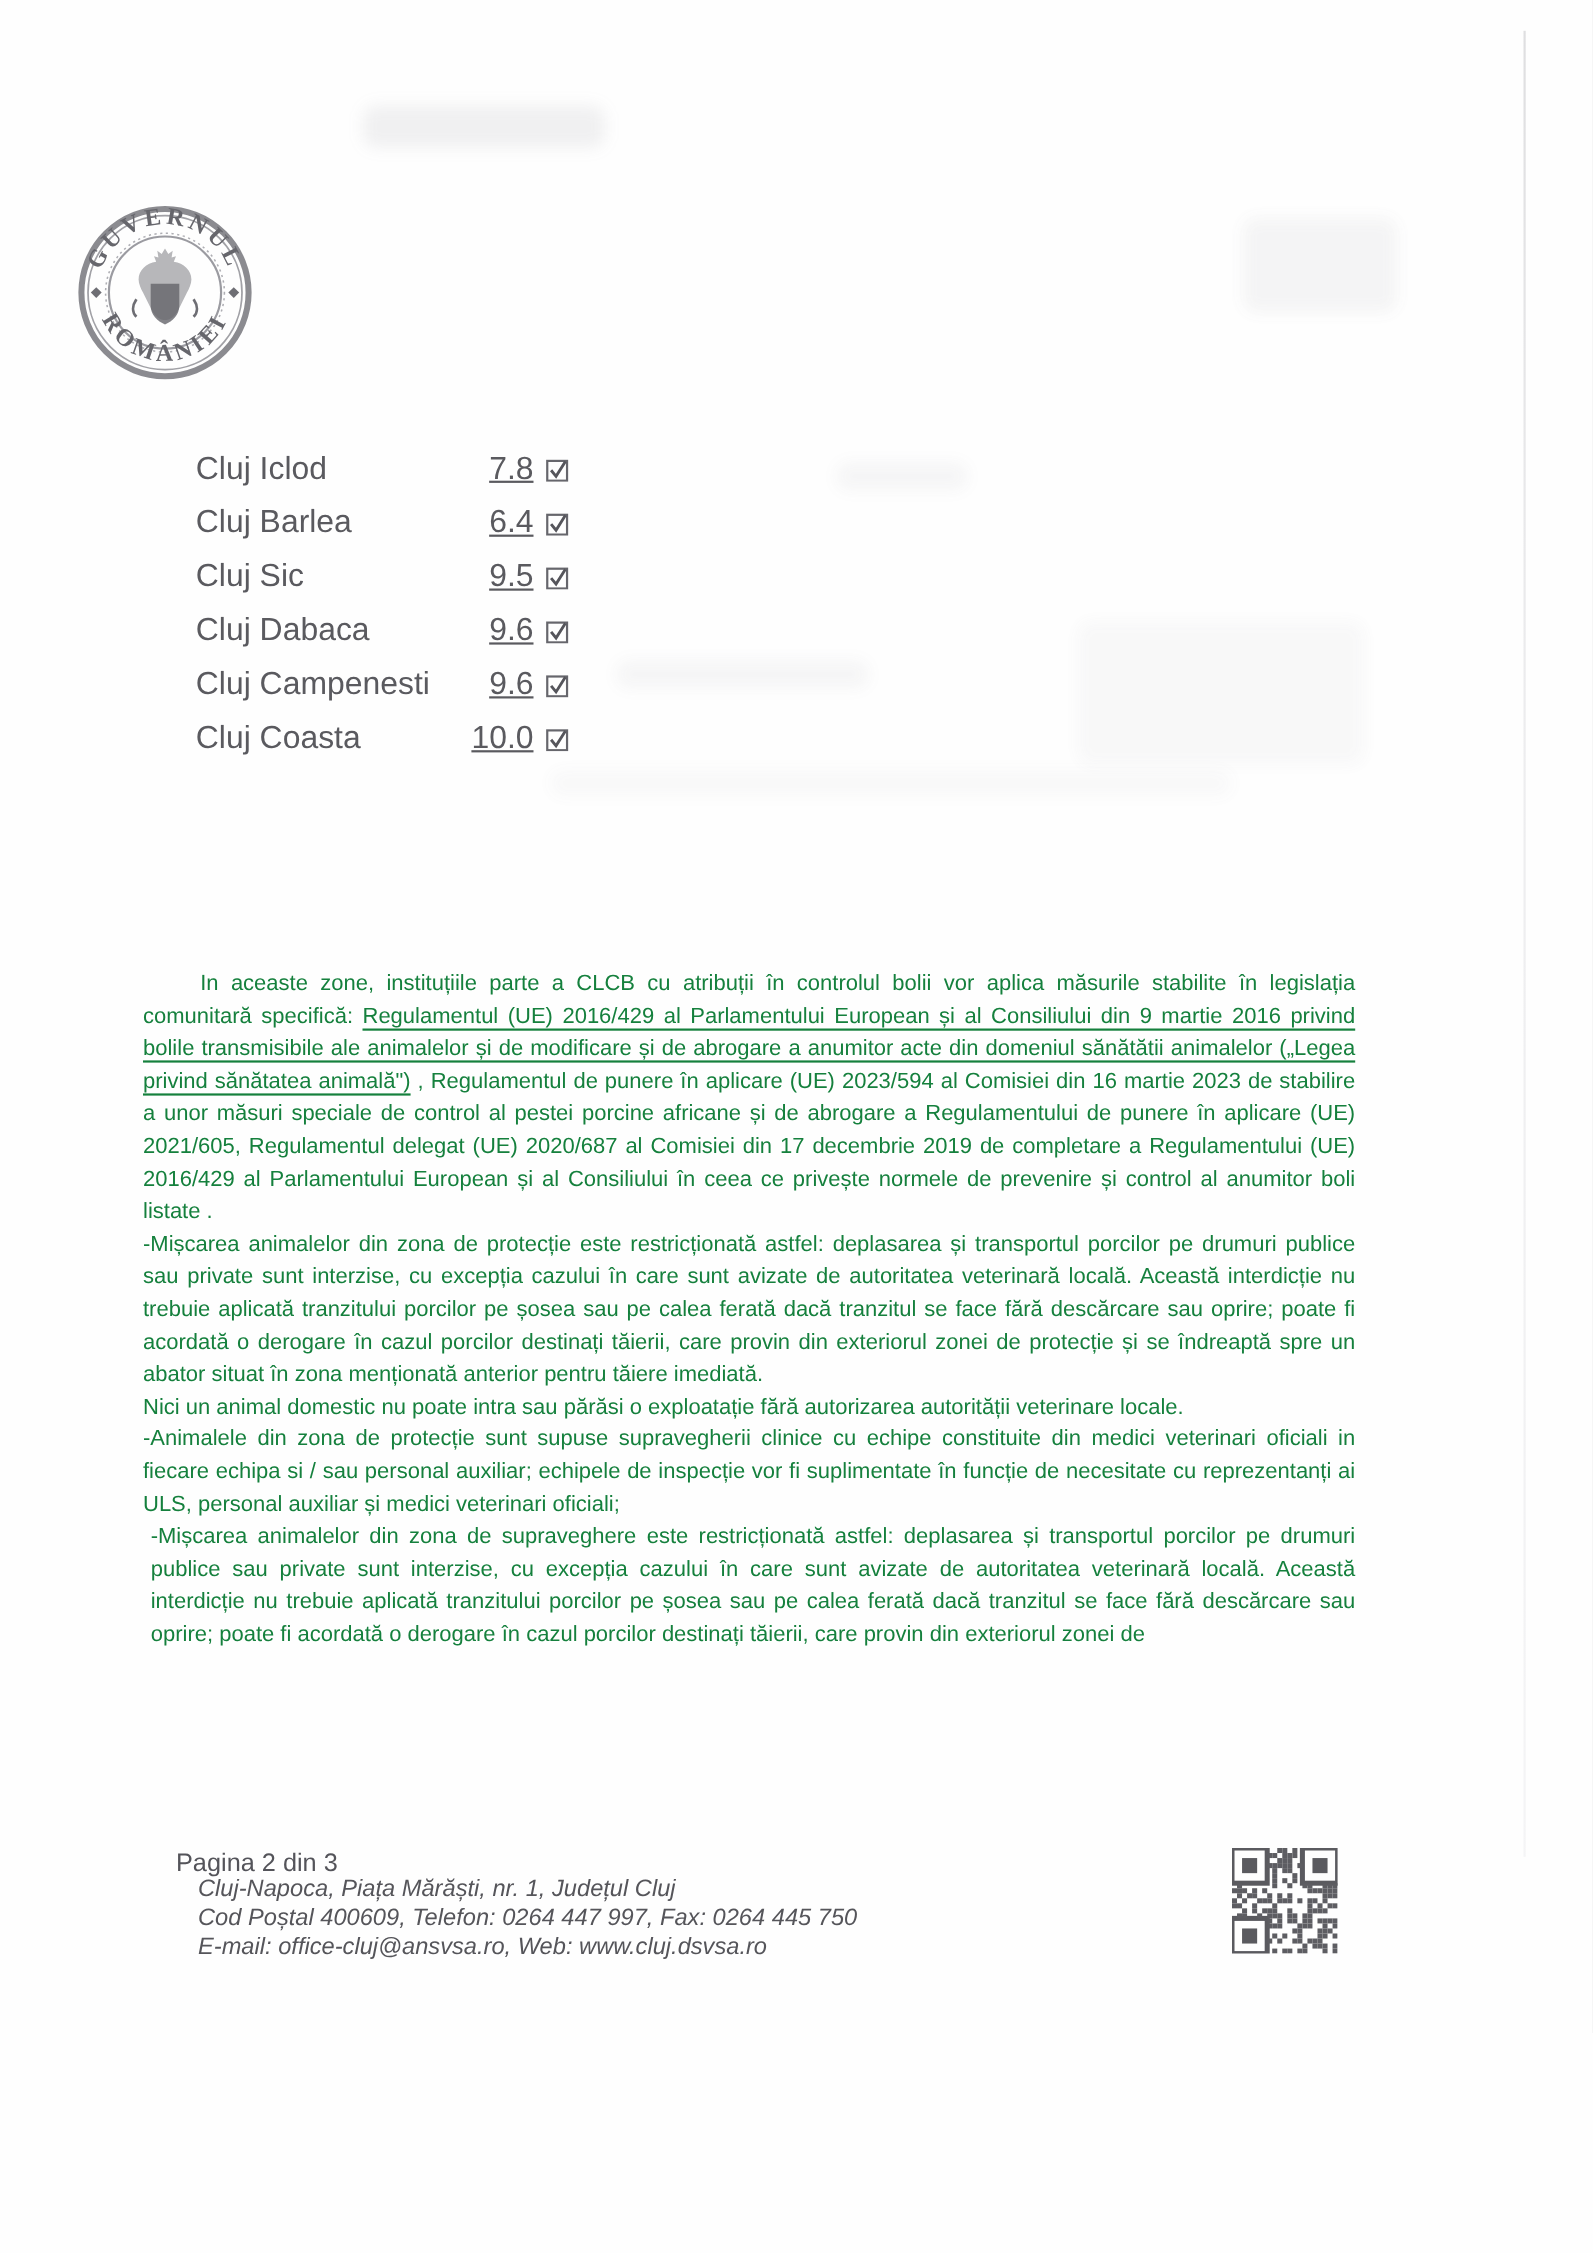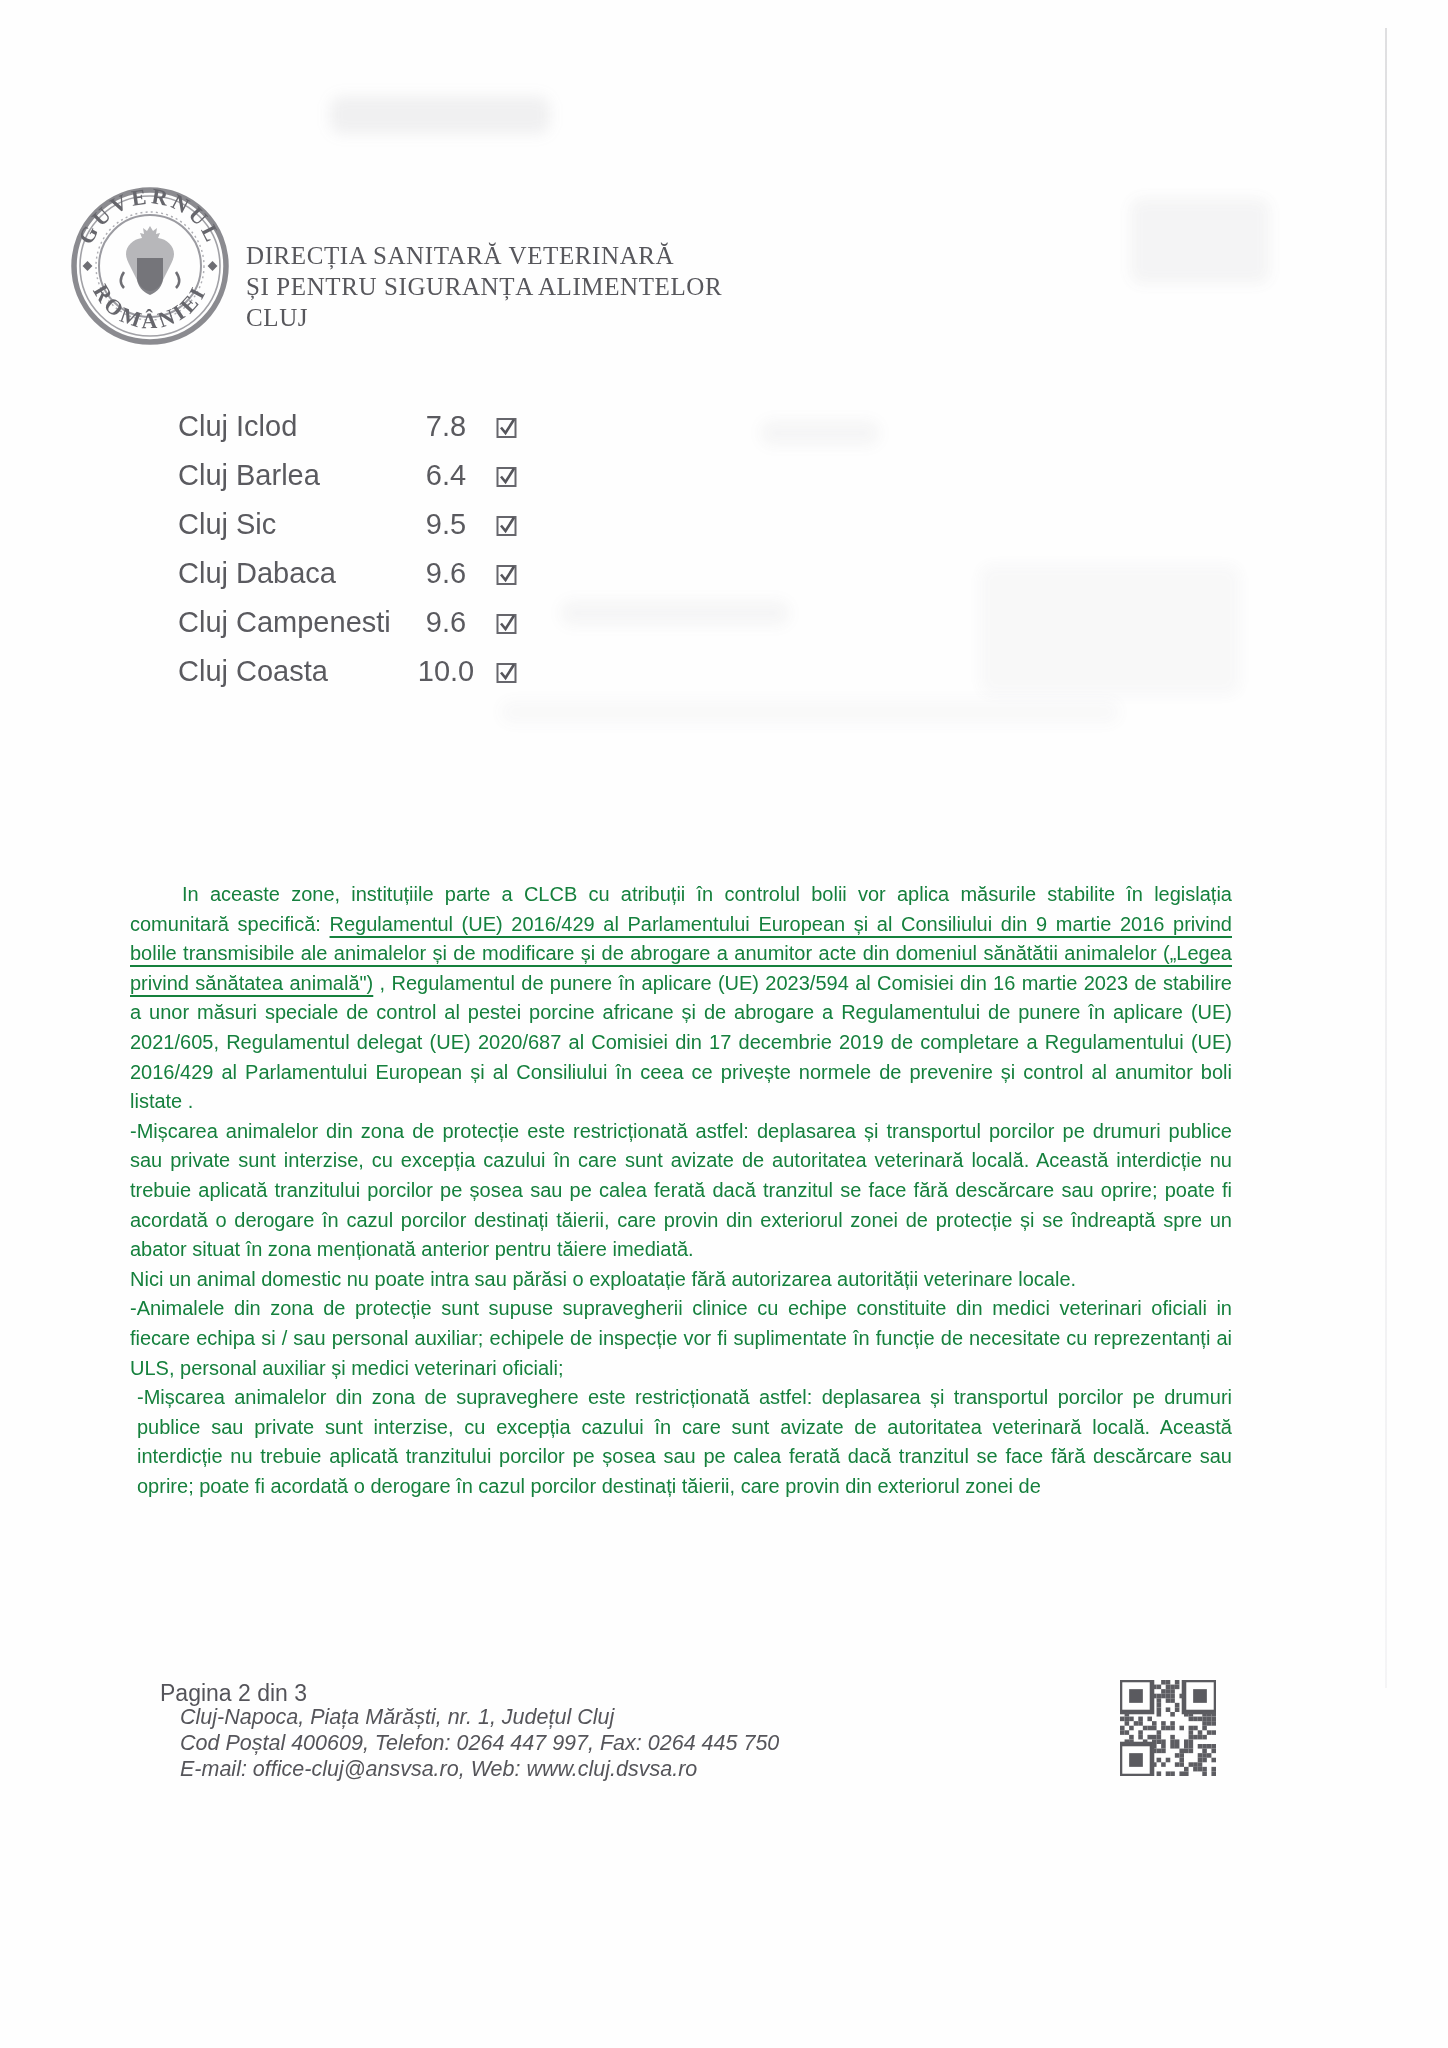--- a/index.html
+++ b/index.html
@@ -12,21 +12,21 @@
   .seal{position:absolute;left:70px;top:186px;width:160px;height:160px;}
   .org{
     position:absolute;left:246px;top:240px;
     font-family:"Liberation Serif",serif;
     font-size:25px;line-height:31px;color:#57575c;letter-spacing:.6px;
   }
   
   .rows{position:absolute;left:178px;top:402px;width:340px;}
   .row{height:49px;display:flex;align-items:center;font-size:29px;color:#5a5a5f;}
   .rl{flex:1;}
-  .rv{width:78px;text-align:center;}
+  .rv{width:78px;text-align:right;text-decoration:underline;}
   .cb{width:22px;height:22px;margin-left:11px;flex:none;}
   .cb svg{display:block;width:22px;height:22px;}
   
   .fond{
     position:absolute;left:130px;top:799px;width:1108px;
     font-size:28px;line-height:39px;color:#55555a;letter-spacing:.2px;
   }
   
   .body{
     position:absolute;left:130px;top:880px;width:1102px;
@@ -86,25 +86,20 @@
       <rect x="59" y="-3.5" width="7" height="7" transform="rotate(45 62.5 0)" fill="#6e6e74"></rect>
 
       <g fill="#7b7b81">
         <path d="M0,-40 l3,5 4,-3 -1,6 4,-1 -2,5 c9,1 16,8 16,16 0,4 -2,8 -4,12 l-8,16 c-3,6 -8,9 -12,9 -4,0 -9,-3 -12,-9 l-8,-16 c-2,-4 -4,-8 -4,-12 0,-8 7,-15 16,-16 l-2,-5 4,1 -1,-6 4,3 z" opacity=".55"></path>
         <path d="M-13,-8 h26 v20 c0,8 -6,14 -13,17 -7,-3 -13,-9 -13,-17 z" fill="#64646a" opacity=".8"></path>
         <path d="M-26,6 c-4,6 -4,12 0,16 M26,6 c4,6 4,12 0,16" stroke="#6e6e74" stroke-width="2.5" fill="none"></path>
       </g>
     </svg>
   </div>
 
-  <div class="org">
-    <div>DIRECȚIA SANITARĂ VETERINARĂ</div>
-    <div>ȘI PENTRU SIGURANȚA ALIMENTELOR</div>
-    <div>CLUJ</div>
-  </div>
 
   <div class="rows" id="rows">
     <div class="row">
       <span class="rl">Cluj Iclod</span>
       <span class="rv">7.8</span>
       <span class="cb">
         <svg viewBox="0 0 22 22">
           <rect x="1.5" y="3" width="18" height="18" fill="none" stroke="#66666c" stroke-width="2"></rect>
           <path d="M5 11.5 l4.5 5.5 L18 3.5" fill="none" stroke="#55555b" stroke-width="2.6"></path>
         </svg>

